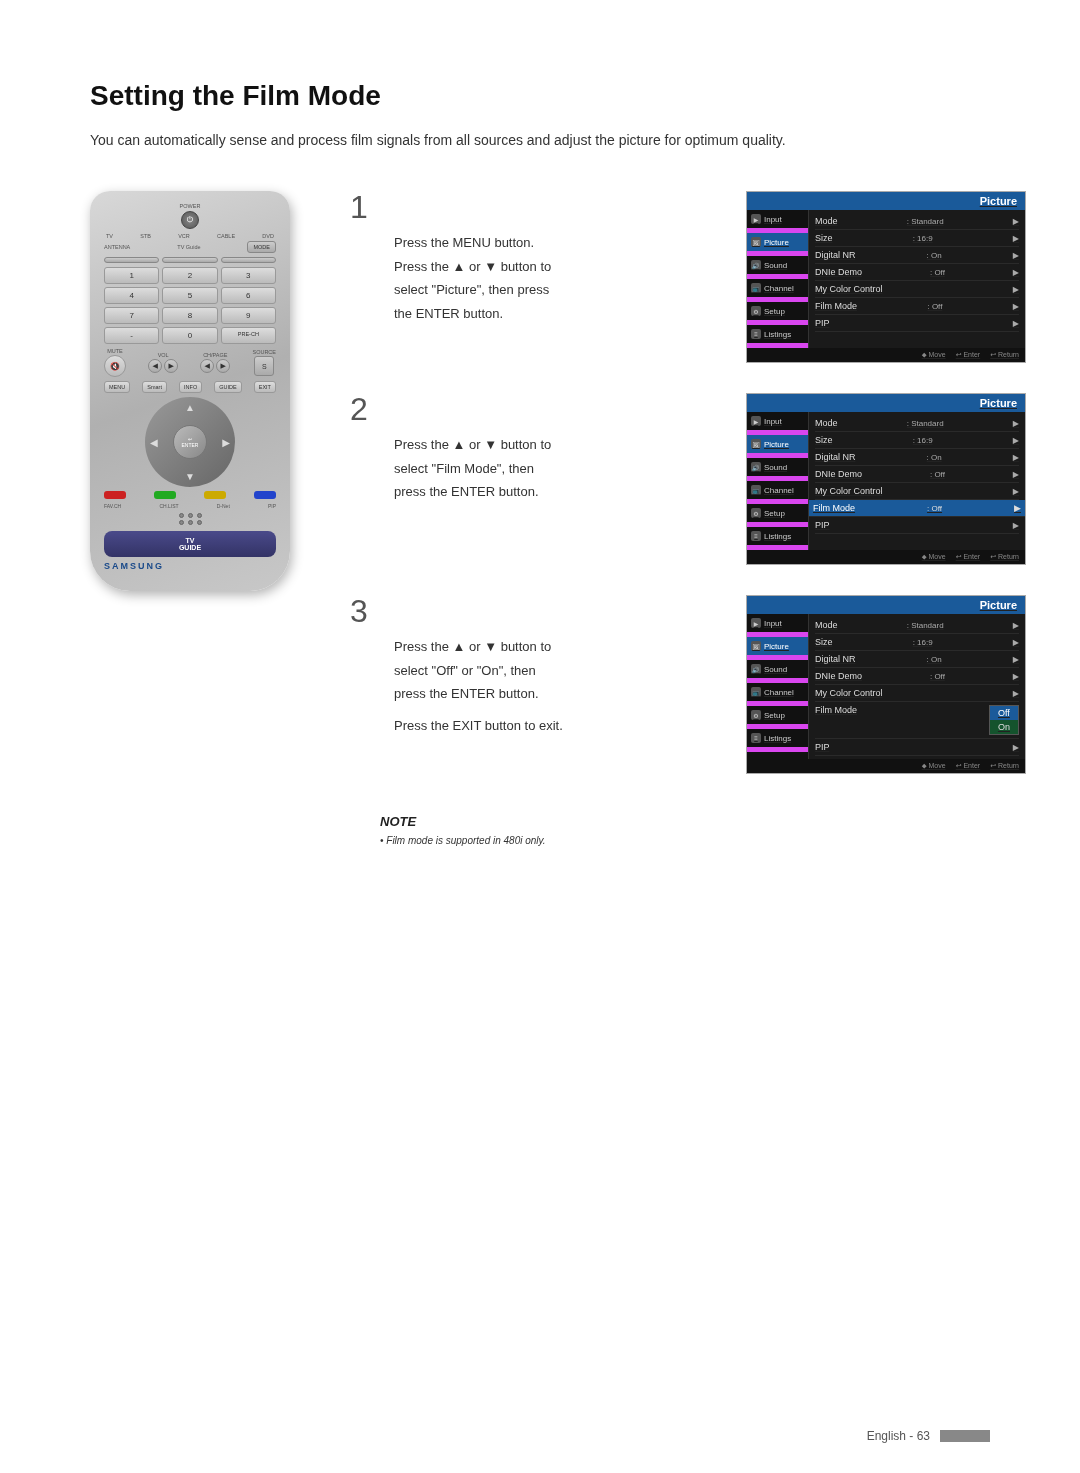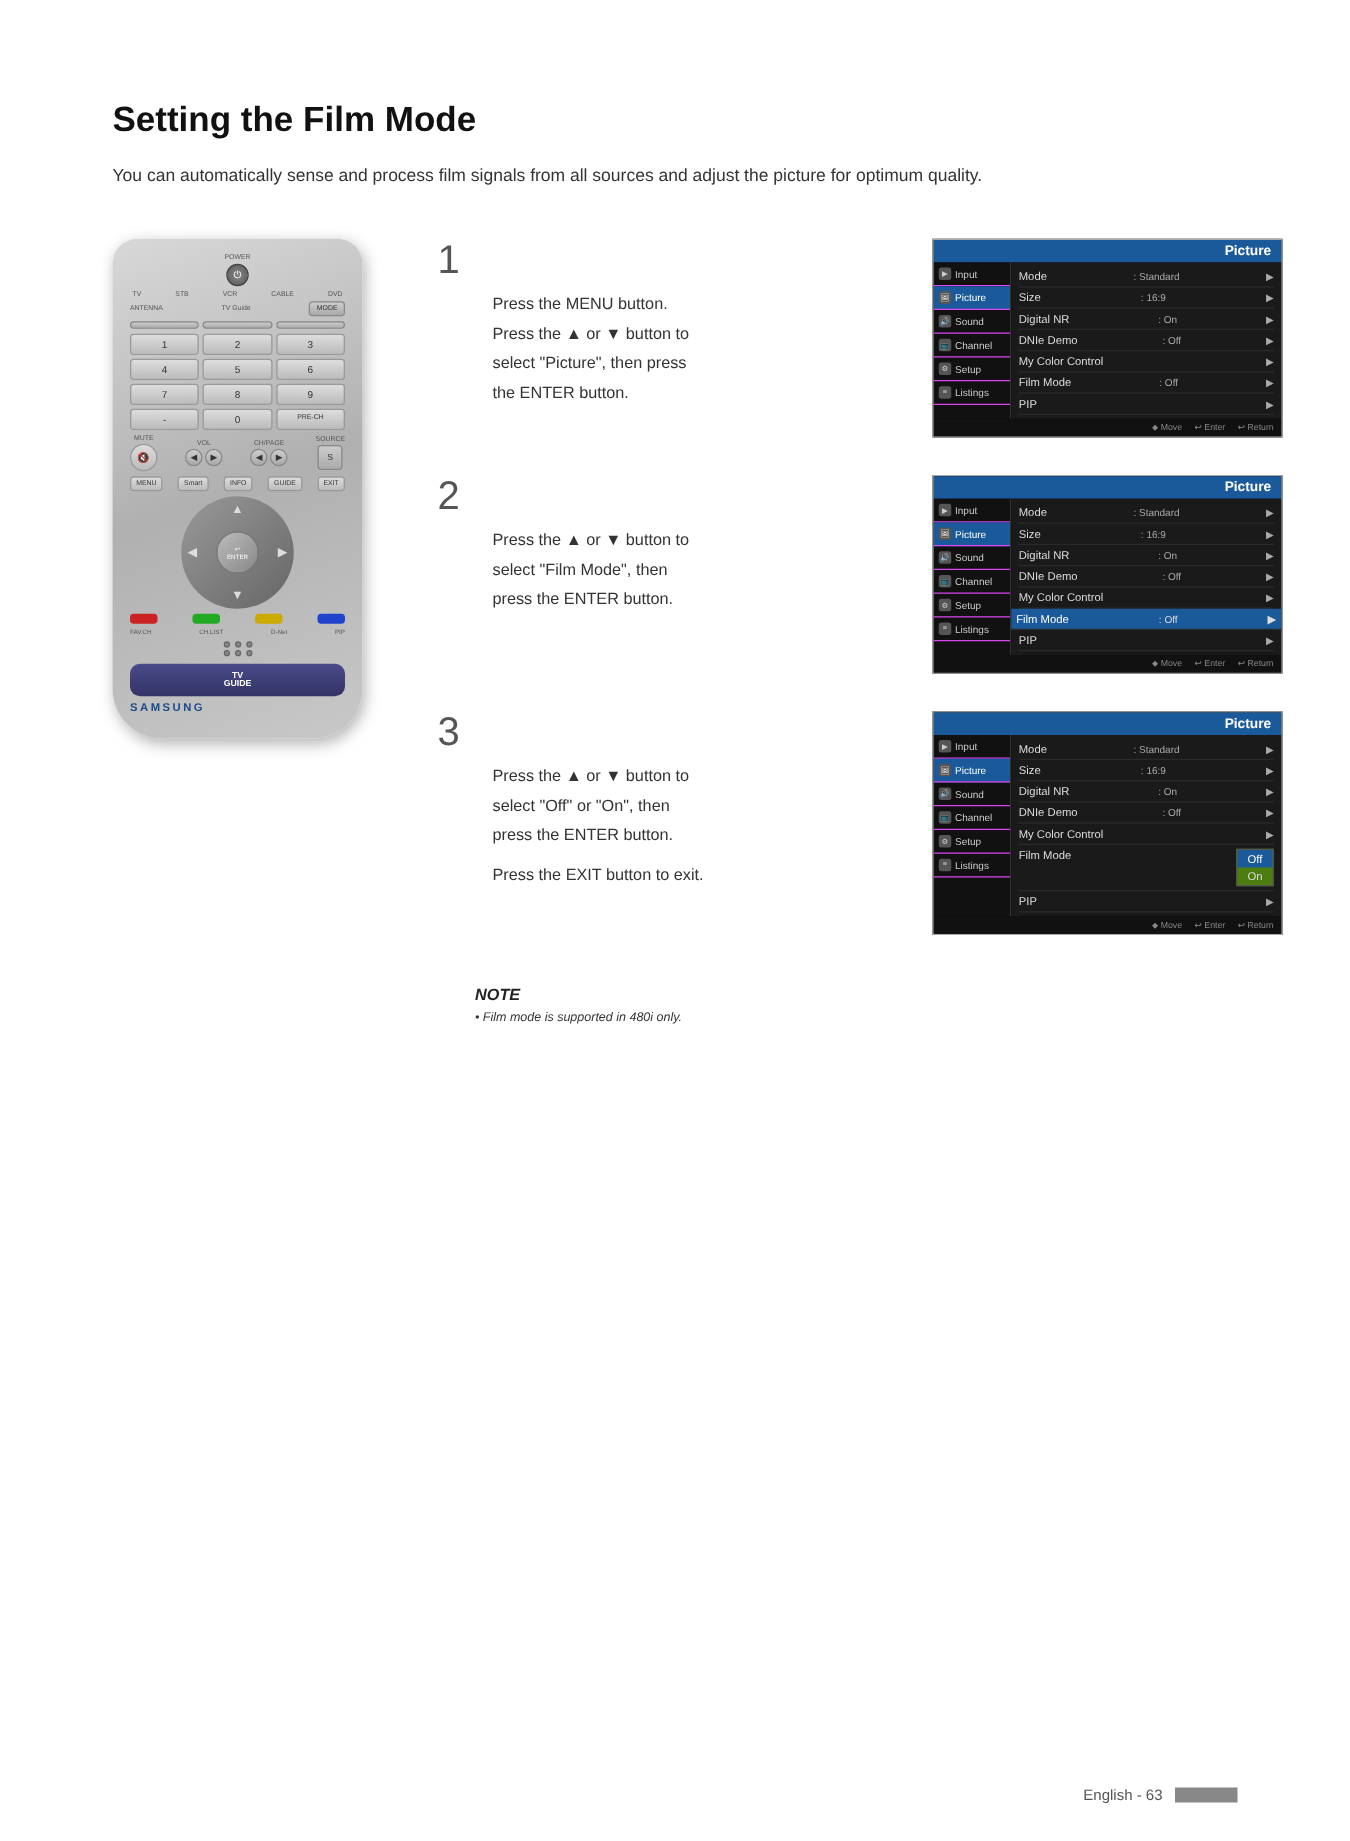--- a/index.html
+++ b/index.html
@@ -279,20 +279,21 @@
       margin-top: 42px;
     }
 
     .step-text p {
       margin-bottom: 4px;
     }
 
     .tv-menu-img {
       width: 244px;
       flex-shrink: 0;
+      text-decoration: underline;
     }
 
     
     .tv-menu {
       width: 280px;
       border: 1px solid #aaa;
       font-size: 10px;
       background: #000;
       color: #fff;
     }
@@ -315,21 +316,21 @@
       background: #111;
       border-right: 1px solid #333;
       flex-shrink: 0;
     }
 
     .tv-sidebar-item {
       padding: 4px 4px;
       display: flex;
       align-items: center;
       gap: 3px;
-      border-bottom: 1px solid #d946ef;
+      border-bottom: 5px solid #d946ef;
       font-size: 8px;
       color: #ccc;
     }
 
     .tv-sidebar-item.active {
       background: #1a5a9a;
       color: #fff;
     }
 
     .tv-sidebar-icon {
@@ -389,21 +390,21 @@
 
     .tv-footer span {
       display: flex;
       align-items: center;
       gap: 2px;
     }
 
     
     .option-box {
       border: 1px solid #555;
-      background: #4d7c0f;
+      background: #14532d;
     }
 
     .option-item {
       padding: 2px 8px;
       font-size: 9px;
       color: #ddd;
     }
 
     .option-item.selected {
       background: #1a5a9a;

